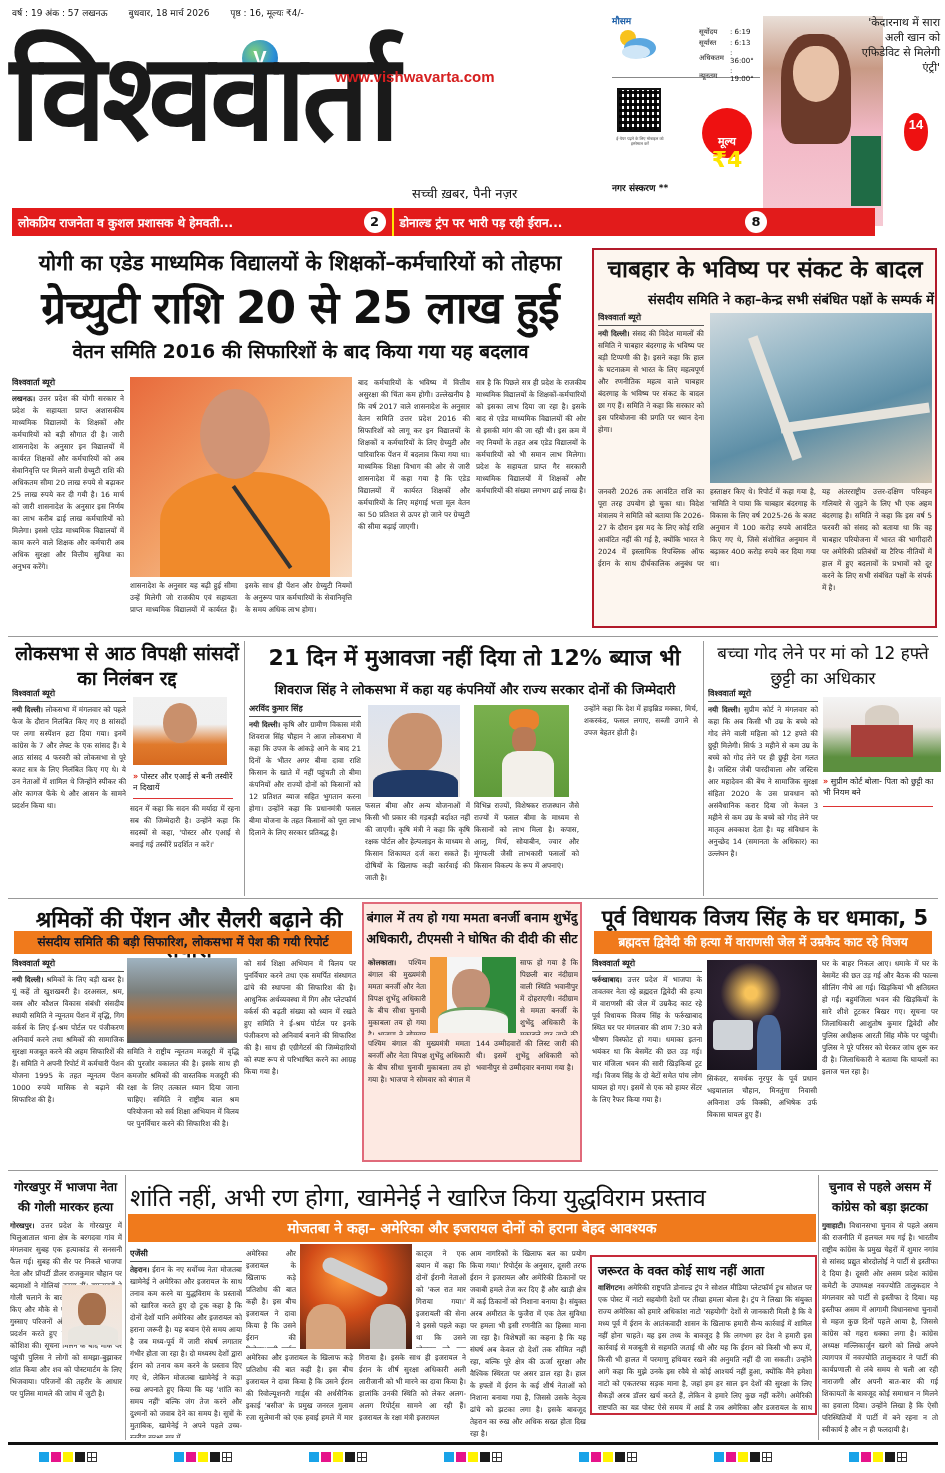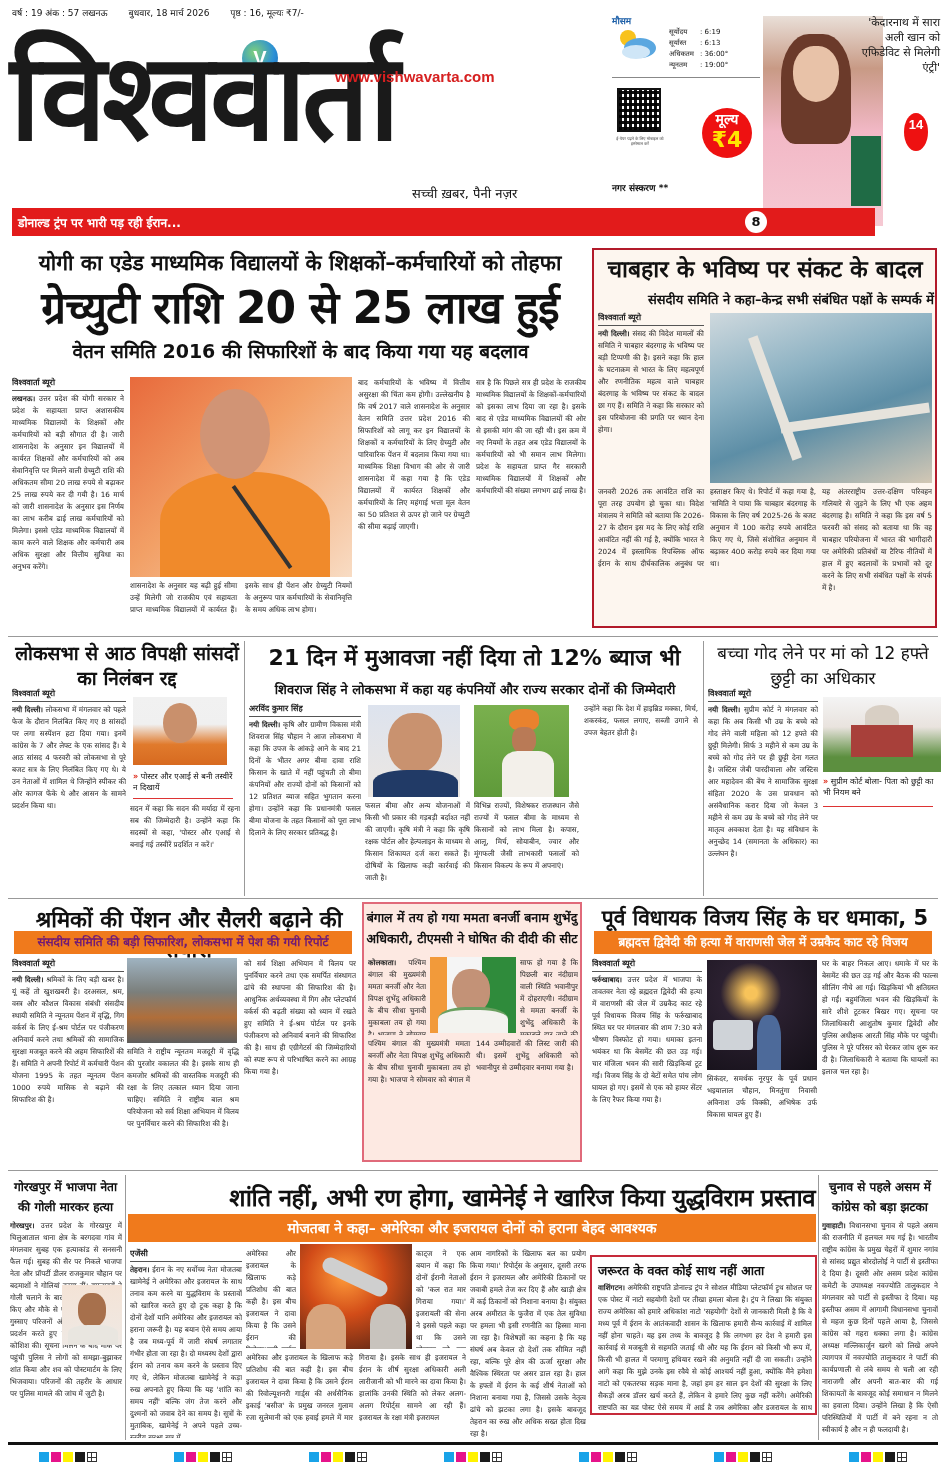--- a/index.html
+++ b/index.html
@@ -7,29 +7,29 @@
   .abs { position: absolute; }
   .mast-meta { top: 6px; left: 12px; font-size: 9px; white-space: nowrap; }
   .mast-meta span { margin-right: 18px; }
   .mast-title { top: 38px; left: 10px; font-family: "DejaVu Serif", serif; font-weight: 900; font-size: 118px; line-height: 1; letter-spacing: -4px; color: #1a1a1a; transform: scaleY(1.02); }
   .logo { top: 40px; left: 242px; width: 36px; height: 36px; border-radius: 50%; background: radial-gradient(circle at 35% 35%, #7fd07a, #2a8fd6 60%, #1c5fa8); display:flex; align-items:center; justify-content:center; color:#fff; font-weight:bold; font-size: 20px; font-family: "Liberation Sans", sans-serif; }
   .url { top: 68px; left: 335px; color: #d62020; font-family: "Liberation Sans", sans-serif; font-weight: bold; font-size: 15px; }
   .tagline { top: 184px; left: 412px; font-size: 13px; }
   .weather { top: 14px; left: 612px; width: 148px; height: 64px; border-bottom: 1px solid #888; }
   .weather .hdr { font-size: 9px; color: #1c5fa8; font-weight: bold; }
   .weather .cloud { position:absolute; top: 12px; left: 2px; width: 44px; height: 34px; }
-  .weather table { position:absolute; left: 54px; top: 12px; font-size: 7px; border-collapse: collapse; }
+  .weather table { position:absolute; left: 84px; top: 12px; font-size: 7px; border-collapse: collapse; }
   .weather td { padding: 1px 3px; }
   .qr { top: 88px; left: 617px; width: 44px; height: 44px; background:
       repeating-linear-gradient(90deg,#111 0 3px,#fff 3px 5px),
       repeating-linear-gradient(0deg,#111 0 3px,#fff 3px 6px);
       background-blend-mode: multiply; border: 2px solid #111; }
   .qr-cap { top: 136px; left: 612px; width: 56px; font-size: 4px; text-align: center; color:#333; }
   .price { top: 108px; left: 702px; width: 50px; height: 50px; border-radius: 50%; background: #e11; color: #ffe600; text-align:center; font-weight: bold; }
-  .price .l1 { font-size: 14px; margin-top: 1px; color:#fff; }
+  .price .l1 { font-size: 11px; margin-top: 25px; color:#fff; }
   .price .l2 { font-size: 22px; line-height: 24px; }
   .edition { top: 181px; left: 612px; font-size: 9px; font-weight: bold; }
   .celeb { top: 16px; left: 763px; width: 120px; height: 210px; background: linear-gradient(180deg,#e9dfd8 0%, #c89a85 25%, #f2b8c6 55%, #f6c9d3 100%); }
   .celeb-face { position:absolute; top: 30px; left: 30px; width: 46px; height: 56px; border-radius: 45% 45% 50% 50%; background: #e8c2a8; }
   .celeb-hair { position:absolute; top: 18px; left: 18px; width: 70px; height: 110px; border-radius: 40% 40% 20% 20%; background: #6b3a2a; }
   .chair { position:absolute; top: 120px; left: 88px; width: 30px; height: 70px; background: #1f6b45; }
   .celeb-quote { top: 16px; left: 848px; width: 92px; font-size: 11px; text-align: right; line-height: 1.35; }
   .badge { width: 24px; height: 38px; border-radius: 50%; color: #fff; background:#e11; font-weight: bold; font-size: 13px; text-align: center; line-height: 24px; font-family: "Liberation Sans", sans-serif; }
   .ticker { top: 208px; left: 12px; width: 761px; height: 28px; background: #e21b1b; display: flex; }
   .ticker .it { flex: 1; display:flex; align-items:center; justify-content: space-between; padding: 0 6px; color: #fff; font-size: 12px; font-weight: bold; border-right: 2px solid #ffe600; white-space: nowrap; overflow: hidden; }
@@ -69,35 +69,35 @@
   .shiv .coat { position:absolute; top: 65px; left: 5px; width: 85px; height: 30px; border-radius: 40% 40% 0 0; background:#213a66; }
   .farmer { top: 705px; left: 474px; width: 95px; height: 92px; background: linear-gradient(180deg,#7ab04e,#5f9a3a); }
   .farmer .turban { position:absolute; top: 4px; left: 35px; width: 30px; height: 22px; background:#e9822e; border-radius: 40%; }
   .farmer .face { position:absolute; top: 22px; left: 38px; width: 24px; height: 26px; background:#b97a56; border-radius: 40%; }
   .farmer .body { position:absolute; top: 46px; left: 28px; width: 52px; height: 46px; background:#f3f0ea; border-radius: 30% 30% 0 0; }
   .sc { top: 697px; left: 823px; width: 118px; height: 75px; background: linear-gradient(180deg,#f4f4f4 0%, #e9e3de 40%, #5c8f3f 80%); }
   .sc .dome { position:absolute; top: 8px; left: 42px; width: 34px; height: 22px; border-radius: 50% 50% 0 0; background:#d8cfc4; }
   .sc .bld { position:absolute; top: 28px; left: 28px; width: 62px; height: 32px; background:#a8403a; }
 
   .sec3-h1 { top: 903px; left: 14px; width: 350px; text-align:center; font-size: 22px; font-weight: bold; }
-  .sec3-sub1 { top: 931px; left: 14px; width: 338px; height: 23px; background: #f07a1c; color:#701a75; font-size: 12px; font-weight: bold; text-align:center; line-height: 23px; }
+  .sec3-sub1 { top: 931px; left: 14px; width: 338px; height: 23px; background: #f07a1c; color:#0f172a; font-size: 12px; font-weight: bold; text-align:center; line-height: 23px; }
   .bengal-box { top: 902px; left: 362px; width: 220px; height: 260px; border: 2px solid #e06a7a; background: #fde9e2; }
   .bengal-h { top: 907px; left: 366px; width: 212px; text-align:center; font-size: 12.5px; font-weight: bold; line-height: 1.7; }
   .mamata { top: 957px; left: 430px; width: 86px; height: 76px; background: linear-gradient(90deg,#f29a3a 0 20%, #f5f5f5 20% 60%, #2f8b3b 60%); }
   .mamata .face { position:absolute; top: 12px; left: 22px; width: 38px; height: 44px; border-radius: 45%; background:#c39277; }
   .mamata .sari { position:absolute; top: 50px; left: 8px; width: 70px; height: 30px; border-radius: 40% 40% 0 0; background:#f3f3ef; border-top: 3px solid #6aa060; }
   .sec3-h3 { top: 903px; left: 590px; width: 350px; text-align:center; font-size: 21px; font-weight: bold; }
   .sec3-sub3 { top: 931px; left: 594px; width: 338px; height: 23px; background: #f07a1c; color:#fff; font-size: 12px; font-weight: bold; text-align:center; line-height: 23px; }
   .workers { top: 958px; left: 127px; width: 110px; height: 85px; background: linear-gradient(180deg,#9fb3c1 0%, #7b7f7c 40%, #b06e3a 70%, #5d5d5d 100%); }
   .blast { top: 960px; left: 707px; width: 110px; height: 110px; background: radial-gradient(circle at 40% 30%, #f7c35a 0 6%, #2b2030 30%, #141018 100%); }
   .blast .car { position:absolute; top: 60px; left: 6px; width: 40px; height: 30px; background:#cfd3d8; border-radius: 4px; }
   .blast .cop { position:absolute; top: 55px; left: 50px; width: 24px; height: 55px; background:#4d6a9a; border-radius: 40% 40% 0 0; }
 
   .sec4-left-h { top: 1177px; left: 8px; width: 115px; text-align:center; font-size: 12px; font-weight: bold; line-height: 1.7; }
-  .sec4-h { top: 1180px; left: 130px; width: 685px; text-align:right; font-size: 24px; font-weight: bold; letter-spacing: -0.5px; }
+  .sec4-h { top: 1180px; left: 130px; width: 685px; text-align:left; font-size: 24px; font-weight: normal; letter-spacing: -0.5px; }
   .sec4-sub { top: 1214px; left: 128px; width: 688px; height: 28px; background: #f07a1c; color:#fff; font-size: 14px; font-weight: bold; text-align:center; line-height: 28px; }
   .sec4-right-h { top: 1177px; left: 820px; width: 120px; text-align:center; font-size: 12px; font-weight: bold; line-height: 1.7; }
   .gorakh { top: 1285px; left: 62px; width: 60px; height: 60px; background: linear-gradient(180deg,#f4e3d6,#efe9e4); }
   .gorakh .face { position:absolute; top: 8px; left: 16px; width: 28px; height: 34px; border-radius: 45%; background:#a7704c; }
   .gorakh .shirt { position:absolute; top: 40px; left: 6px; width: 50px; height: 20px; background:#e9e6e0; border-radius: 40% 40% 0 0; }
   .war { top: 1244px; left: 300px; width: 112px; height: 105px; background: radial-gradient(circle at 40% 30%, #ff9c3a 0%, #d24c18 40%, #3a1c14 100%); }
   .war .plane { position:absolute; top: 25px; left: 20px; width: 70px; height: 16px; background:#cfcfcf; transform: rotate(25deg); border-radius: 8px; }
   .war .p1 { position:absolute; top: 60px; left: 6px; width: 40px; height: 45px; background:#d7a47d; border-radius: 45% 45% 0 0; }
   .war .p2 { position:absolute; top: 60px; left: 70px; width: 36px; height: 45px; background:#c8c3bd; border-radius: 45% 45% 0 0; }
   .trump-box { top: 1255px; left: 590px; width: 227px; height: 160px; border: 2px solid #c62a3a; }
@@ -112,21 +112,21 @@
   .cmyk .reg { width: 10px; height: 10px; border: 1px solid #333; background:
      linear-gradient(#333,#333) center/100% 1px no-repeat,
      linear-gradient(#333,#333) center/1px 100% no-repeat; }
 </style>
 </head>
 <body>
 
 <div class="abs mast-meta">
   <span>वर्ष : 19 अंक : 57 लखनऊ</span>
   <span>बुधवार, 18 मार्च 2026</span>
-  <span>पृष्ठ : 16, मूल्यः ₹7/-</span>
+  <span>पृष्ठ : 16, मूल्यः ₹4/-</span>
 </div>
 <div class="abs logo">
     <span>V</span>
   </div>
 <div class="abs mast-title">विश्ववार्ता</div>
 <div class="abs url">www.vishwavarta.com</div>
 <div class="abs tagline">सच्ची ख़बर, पैनी नज़र</div>
 
 <div class="abs weather">
   <div class="hdr">मौसम</div>
@@ -167,20 +167,24 @@
 <div class="abs celeb photo">
   <div class="celeb-hair"></div>
   <div class="celeb-face"></div>
   <div class="chair"></div>
 </div>
 <div class="abs celeb-quote">'केदारनाथ में सारा अली खान को एफिडेविट से मिलेगी एंट्री'</div>
 <div class="abs badge" style="top:113px;left:904px;">14</div>
 
 <div class="abs ticker">
   <div class="it">
+      <span>लोकप्रिय राजनेता व कुशल प्रशासक थे हेमवती...</span>
+      <span class="num">2</span>
+    </div>
+  <div class="it">
       <span>डोनाल्ड ट्रंप पर भारी पड़ रही ईरान...</span>
       <span class="num">8</span>
     </div>
 </div>
 <div class="abs ticker-ext"></div>
 
 <div class="abs h-kicker">योगी का एडेड माध्यमिक विद्यालयों के शिक्षकों–कर्मचारियों को तोहफा</div>
 <div class="abs h-main">ग्रेच्युटी राशि 20 से 25 लाख हुई</div>
 <div class="abs h-sub">वेतन समिति 2016 की सिफारिशों के बाद किया गया यह बदलाव</div>
 

